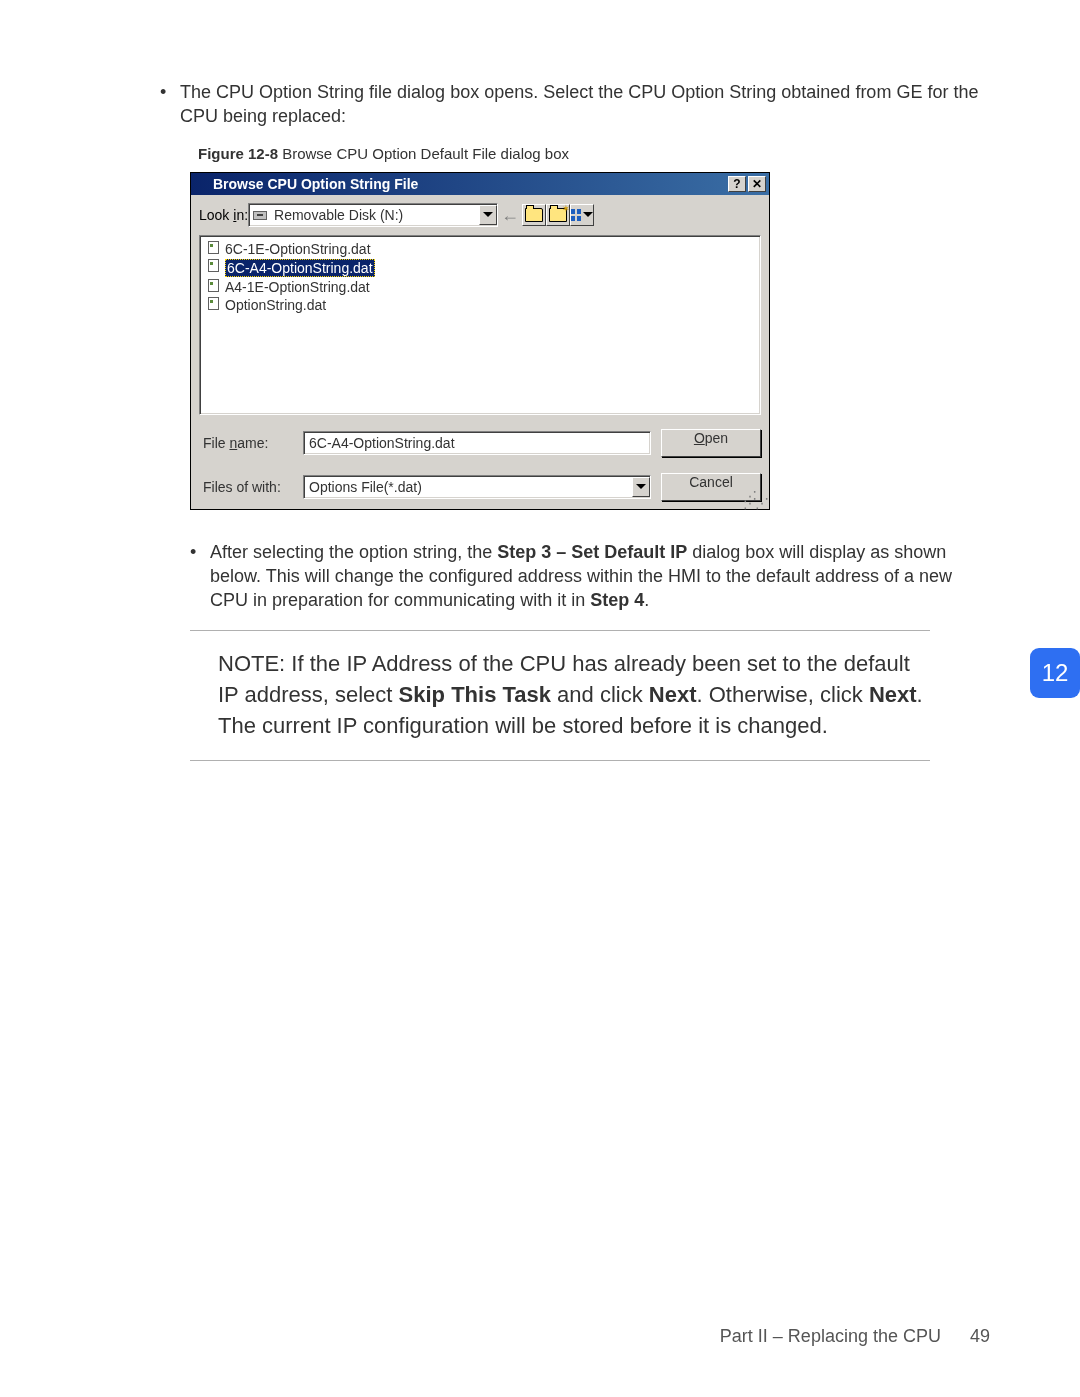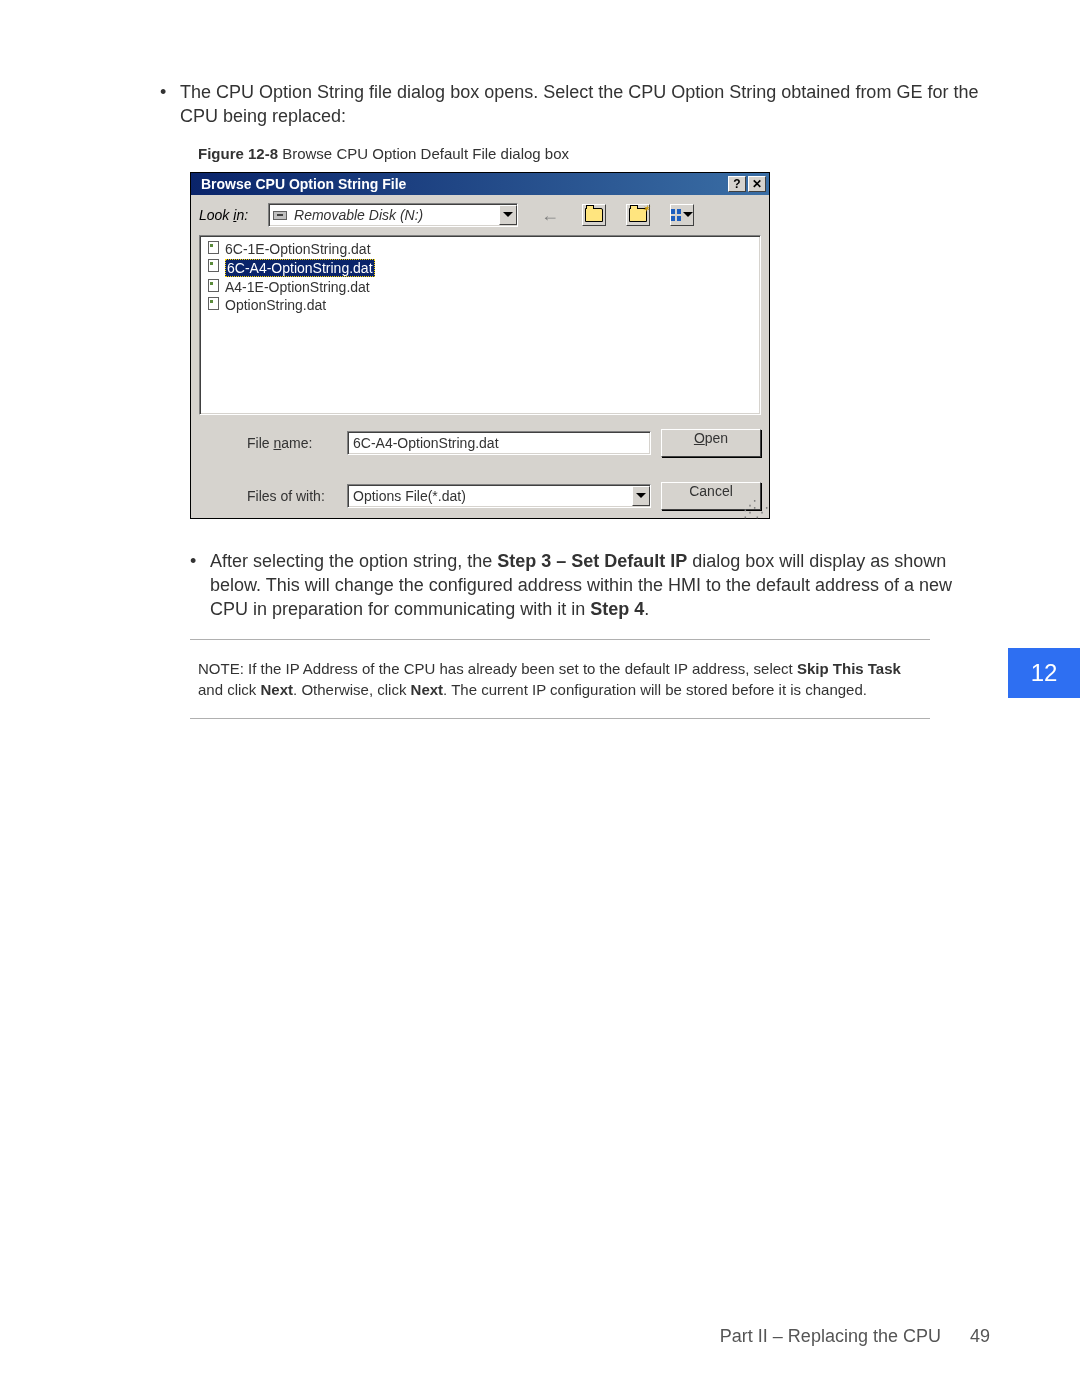--- a/index.html
+++ b/index.html
@@ -43,21 +43,21 @@
     background: #D6D3CE;
     font-family: "Tahoma","MS Sans Serif",sans-serif;
     font-size: 13px;
     position: relative;
   }
   .titlebar {
     background: linear-gradient(to right,#0A246A,#3A6EA5);
     color: #fff;
     font-weight: bold;
     font-size: 14px;
-    padding: 3px 3px 3px 10px;
+    padding: 3px 3px 3px 22px;
     display: flex;
     align-items: center;
   }
   .titlebar-text { flex: 1; }
   .titlebar-btn {
     width: 18px;
     height: 16px;
     background: #D6D3CE;
     border: 1px solid #fff;
     border-right-color: #404040;
@@ -70,22 +70,21 @@
     color: #000;
     font-weight: bold;
     font-size: 12px;
     line-height: 1;
     font-family: Arial, sans-serif;
   }
   .toolbar-row {
     padding: 8px;
     display: flex;
     align-items: center;
-    gap: 20px;
-    font-style: italic;
+    gap: 0;
   }
   .lookin-label { color: #000; font-size:14px;}
   .lookin-label u { text-decoration: underline; }
   .combo {
     height: 24px;
     background: #fff;
     border: 1px solid #808080;
     border-right-color:#fff;
     border-bottom-color:#fff;
     box-shadow: inset 1px 1px 0 #404040, inset -1px -1px 0 #D6D3CE;
@@ -140,48 +139,47 @@
   }
   .file-item{display:flex;align-items:flex-start;padding:1px 2px;font-size:14px;white-space:nowrap;}
   .file-item .fic{width:16px;height:14px;margin-right:3px;position:relative;}
   .fic::before{content:"";position:absolute;left:2px;top:0;width:11px;height:13px;background:#fff;border:1px solid #606060;box-sizing:border-box;}
   .fic::after{content:"";position:absolute;left:4px;top:3px;width:3px;height:3px;background:#5A8A3A;}
   .file-item.sel .fname{background:#0A246A;color:#fff;padding:0 1px;border:1px dotted #FFD700;}
   .fname{display:inline-block;}
   .bottom-grid{
     display:grid;
     grid-template-columns: 90px 1fr 100px;
-    gap:25px 10px;
-    padding:6px 8px 8px 20px;
+    gap:16px 10px;
+    padding:6px 8px 8px 12px;
     align-items:center;
-    margin-left:36px;
   }
   .field-label{font-size:14px;}
   .field-label u{text-decoration:underline;}
   .text-input{
     height:24px;background:#fff;
     border:1px solid #808080;border-right-color:#fff;border-bottom-color:#fff;
     box-shadow: inset 1px 1px 0 #404040, inset -1px -1px 0 #D6D3CE;
     padding:3px 5px;font-size:14px;box-sizing:border-box;
     display:flex;align-items:center;
   }
   .win-btn{
     height:26px;background:#D6D3CE;
     border:1px solid #fff;border-right-color:#404040;border-bottom-color:#404040;
     box-shadow: 1px 1px 0 #000;
     font-size:14px;display:flex;align-items:flex-start;justify-content:center;
   }
   .win-btn u{text-decoration:underline;}
   .resize-grip{position:absolute;right:2px;bottom:2px;color:#808080;font-size:14px;line-height:7px;letter-spacing:-2px;}
   .hr{border:none;border-top:1px solid #B0B0B0;margin:18px 60px;}
-  .note-block{margin:0 60px 0 68px;font-size:15px;line-height:1.4;}
+  .note-block{margin:0 60px 0 88px;font-size:22px;line-height:1.4;}
   .side-tab{
-    position:absolute;right:0;top:648px;width:72px;height:50px;
+    position:absolute;right:0;top:648px;width:50px;height:50px;
     background:#2E6FF2;color:#fff;font-size:24px;
-    display:flex;align-items:center;justify-content:center;
+    display:flex;align-items:center;justify-content:center;border-radius:9px;
   }
   .footer{
     position:absolute;bottom:50px;right:90px;font-size:18px;color:#555;
   }
   .footer .pn{margin-left:24px;}
 </style>
 </head>
 <body>
 
 <div class="page">

